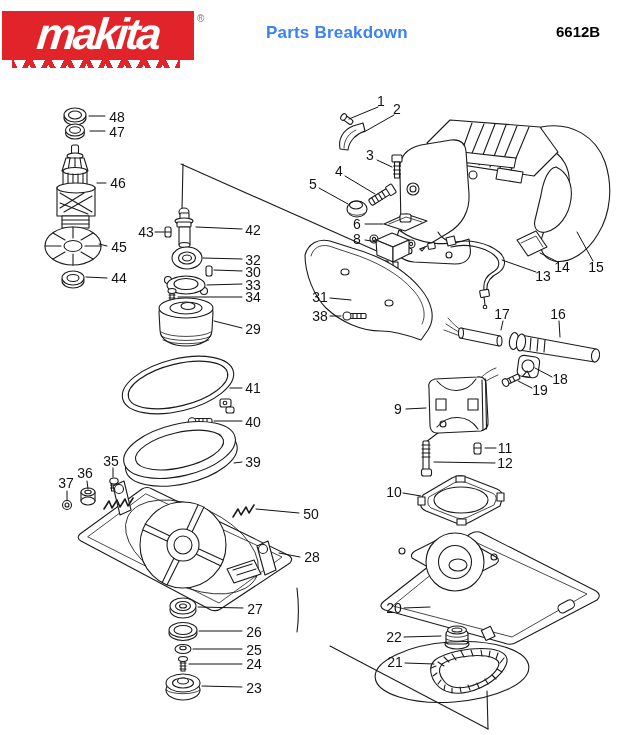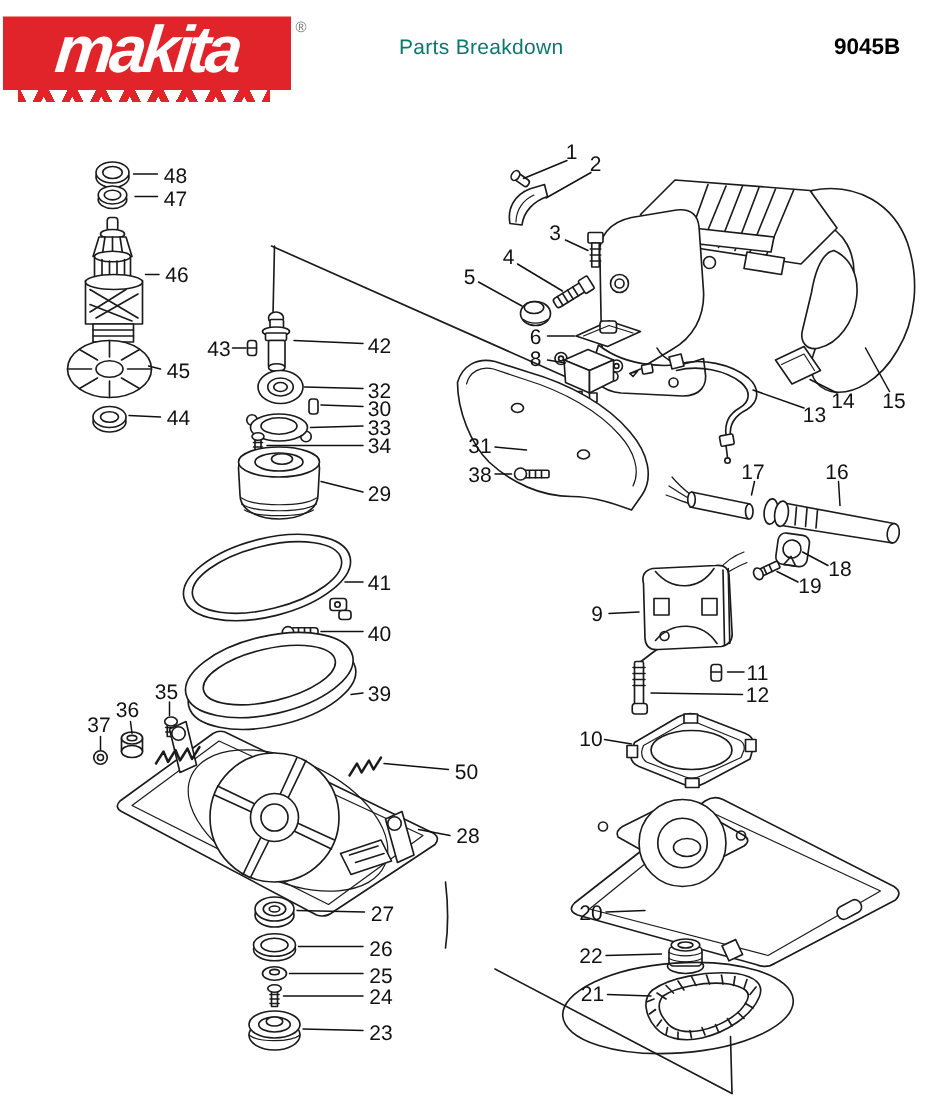--- a/index.html
+++ b/index.html
@@ -8,21 +8,21 @@
   
   .logo{position:absolute;left:2px;top:11px;width:192px;height:49px;background:#e0242a;
         display:flex;align-items:center;justify-content:center;overflow:visible;}
   .logo .brand{color:#fff;font-weight:bold;font-style:italic;font-size:44px;line-height:1;
         letter-spacing:-3px;transform:skewX(-6deg) translateY(-2px);}
   .logo::after{content:"";position:absolute;left:10px;right:14px;top:100%;height:8px;
         background:
           repeating-linear-gradient(-63deg,#e0242a 0 5px,transparent 5px 17px),
           repeating-linear-gradient(63deg,#e0242a 0 5px,transparent 5px 17px);}
   .reg{position:absolute;left:197px;top:13px;font-size:10px;color:#777;}
-  .title{position:absolute;left:266px;top:23px;font-size:14px;font-weight:normal;color:#0f766e;
+  .title{position:absolute;left:266px;top:23px;font-size:17px;font-weight:bold;color:#3b82f6;
          letter-spacing:.2px;}
   .model{position:absolute;left:556px;top:23px;font-size:15px;font-weight:bold;color:#000;}
   
   svg#diagram{position:absolute;left:0;top:0;}
   #diagram path,#diagram line,#diagram ellipse,#diagram circle,#diagram rect,
   #diagram polygon,#diagram polyline{fill:none;stroke:#1b1b1b;stroke-width:1.1;
         stroke-linecap:round;stroke-linejoin:round;}
   #diagram .f{fill:#ffffff;}
   #diagram .thin{stroke-width:.8;}
   #diagram .coil{stroke-width:1.6;}
@@ -34,21 +34,21 @@
 </head>
 <body>
 
 <div class="page">
 
   <div class="logo" style="background: rgb(224, 36, 42);">
     <span class="brand">makita</span>
   </div>
   <span class="reg">®</span>
   <div class="title">Parts Breakdown</div>
-  <div class="model">9045B</div>
+  <div class="model">6612B</div>
 
   <svg id="diagram" width="621" height="735" viewBox="0 0 621 735" xmlns="http://www.w3.org/2000/svg">
 
     <g class="thin">
       <line x1="183" y1="164" x2="182" y2="210"></line>
       <line x1="181" y1="164" x2="388" y2="256"></line>
       <path d="M297,588 C299,605 299,618 297,632"></path>
       <line x1="330" y1="646" x2="488" y2="729"></line>
       <line x1="487" y1="691" x2="488" y2="729"></line>
       <line x1="447" y1="426" x2="426" y2="442"></line>

